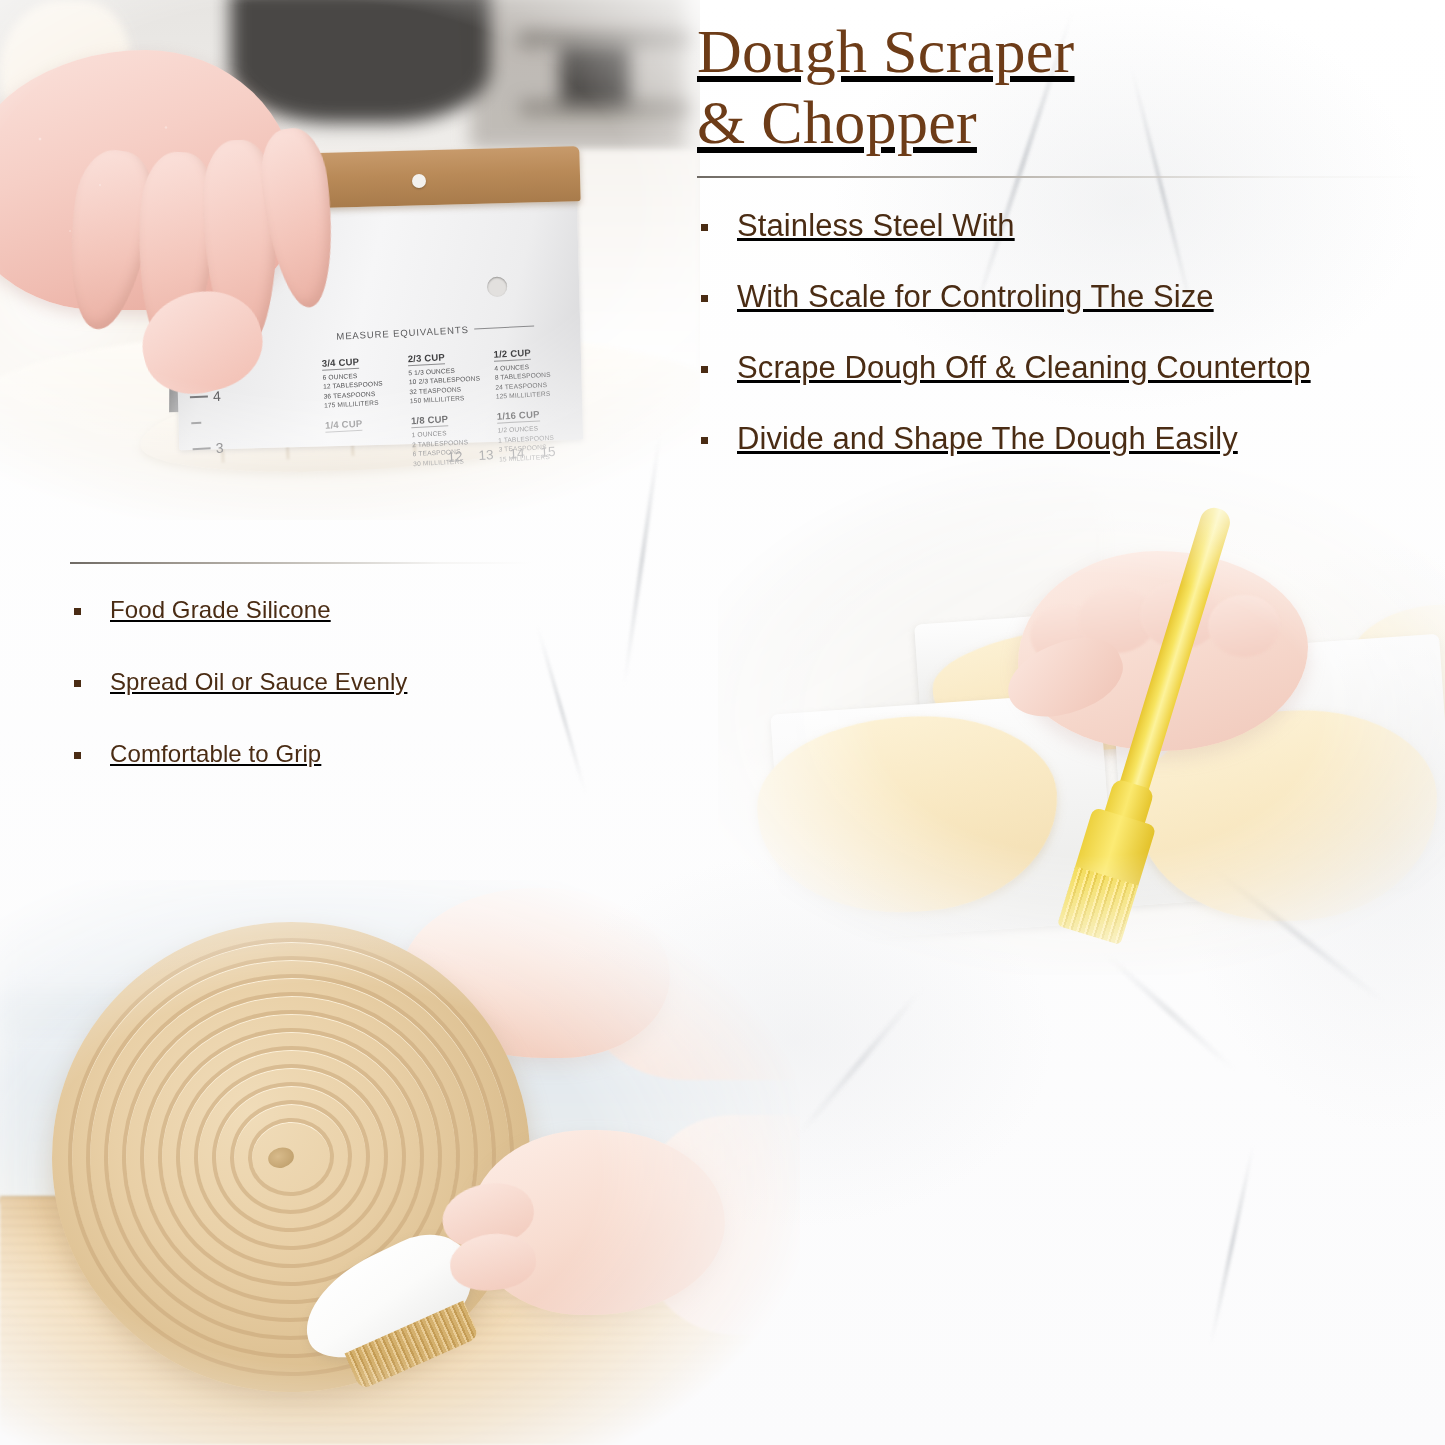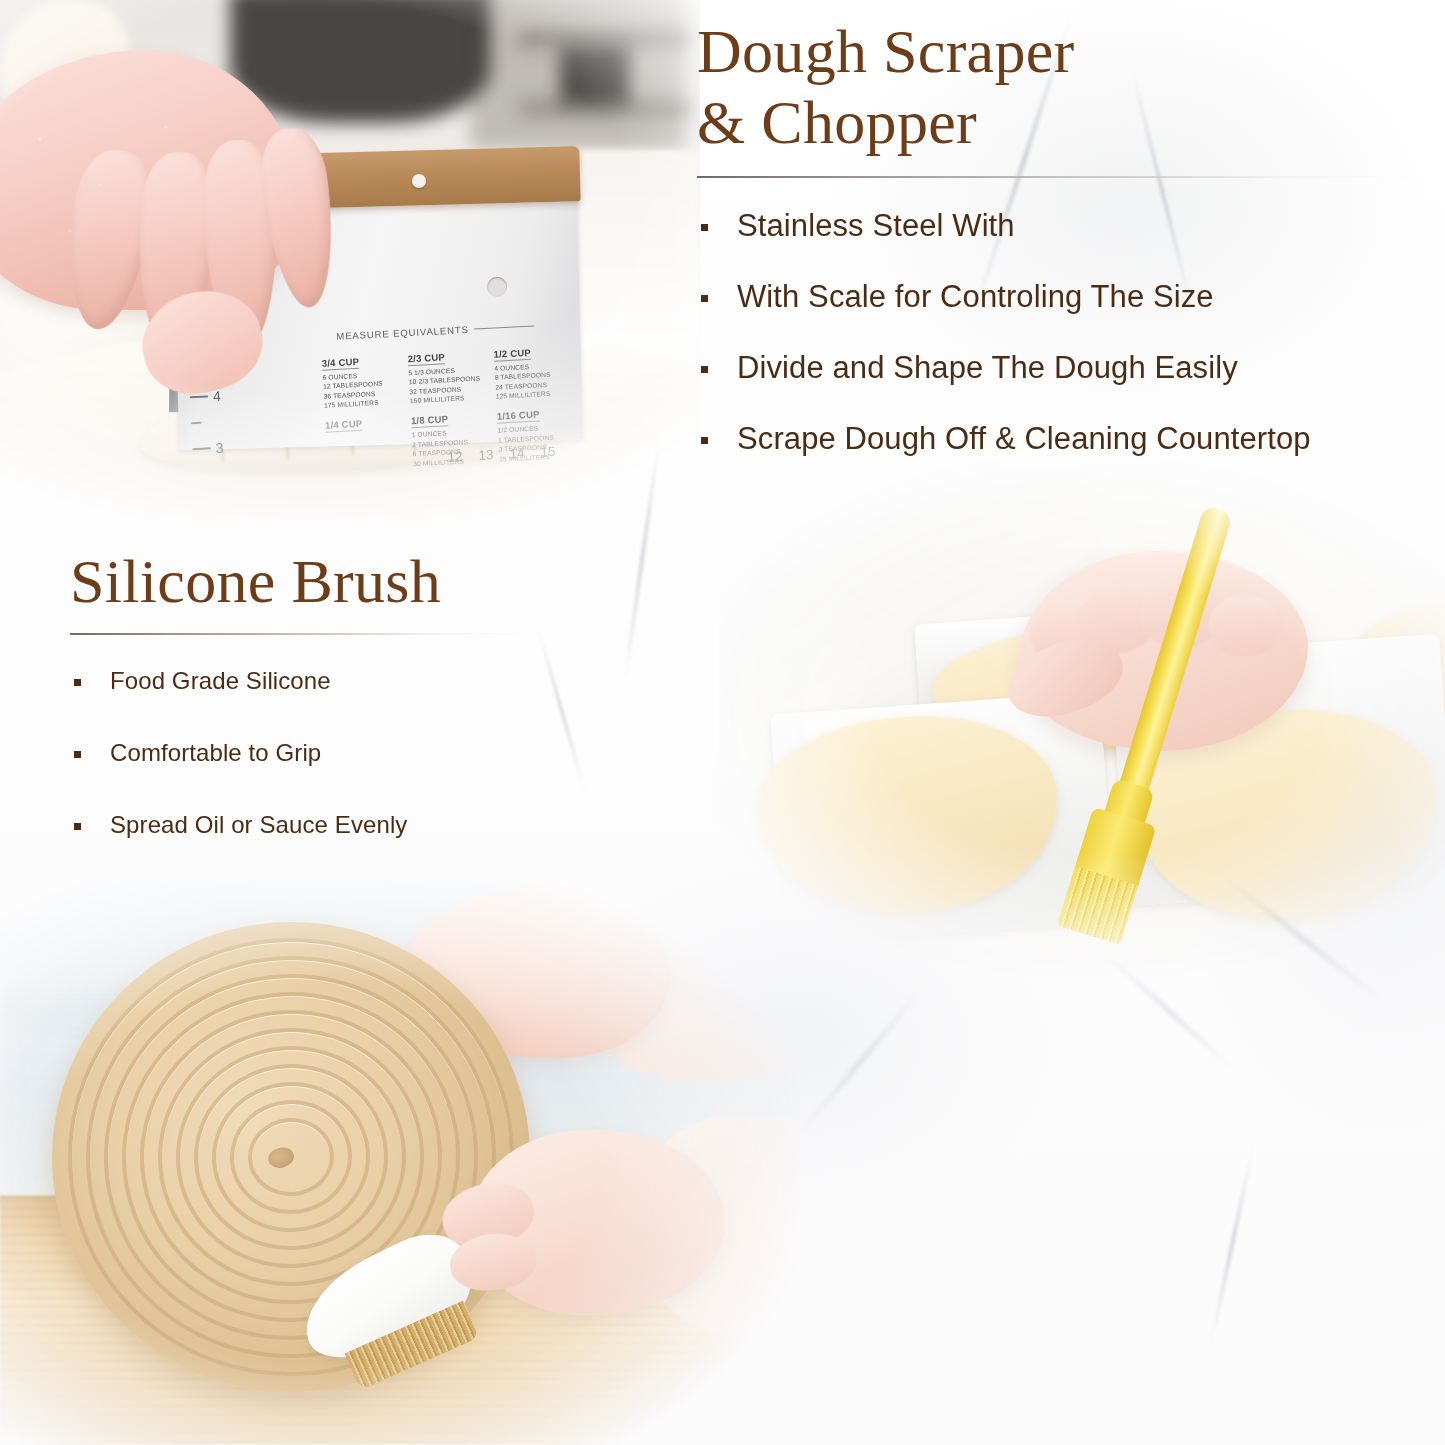--- a/index.html
+++ b/index.html
@@ -227,21 +227,21 @@
     background:linear-gradient(150deg,#fdf2ec,#f7ddd1); border-radius:40% 10% 10% 46%; filter:blur(1px);}
   .bn-hand-bot{ position:absolute; left:470px; top:250px; width:255px; height:185px;
     background:linear-gradient(160deg,#fdeee7 0%, #f8ddd1 50%, #efc6b5 100%);
     border-radius:46% 50% 52% 44% / 50% 50% 50% 50%; filter:blur(.6px);
     box-shadow:0 8px 18px rgba(200,170,155,.25); }
   .bn-arm-bot{ position:absolute; left:640px; top:235px; width:220px; height:220px;
     background:linear-gradient(150deg,#fdf2ec,#f6dbce); border-radius:42% 10% 10% 44%; filter:blur(1px);}
   .bn-fing{ position:absolute; background:linear-gradient(170deg,#fbe6de,#f2cbbd); border-radius:50% 50% 45% 45%; filter:blur(.7px); }
 
   
-  .block{ position:absolute; }
+  .block{ position:absolute;text-decoration:underline; }
   .title{
     font-family:"Liberation Serif", serif;
     color:#6d3c18;
     font-size:62px;
     line-height:71px;
     font-weight:400;
     letter-spacing:.3px;
     white-space:pre-line;
   }
   .rule{
@@ -469,29 +469,28 @@
     </div>
   </div>
 
   <div class="block" id="blk-scraper">
     <h1 class="title">Dough Scraper
 &amp; Chopper</h1>
     <div class="rule"></div>
     <ul class="feats">
       <li>Stainless Steel With</li>
       <li>With Scale for Controling The Size</li>
+      <li>Scrape Dough Off &amp; Cleaning Countertop</li>
       <li>Divide and Shape The Dough Easily</li>
-      <li>Scrape Dough Off &amp; Cleaning Countertop</li>
     </ul>
   </div>
 
   <div class="block" id="blk-silicone">
-    <h1 class="title">Silicone Brush</h1>
     <div class="rule"></div>
     <ul class="feats">
       <li>Food Grade Silicone</li>
+      <li>Spread Oil or Sauce Evenly</li>
       <li>Comfortable to Grip</li>
-      <li>Spread Oil or Sauce Evenly</li>
     </ul>
   </div>
 
 
 </div>
 
 </body></html>

